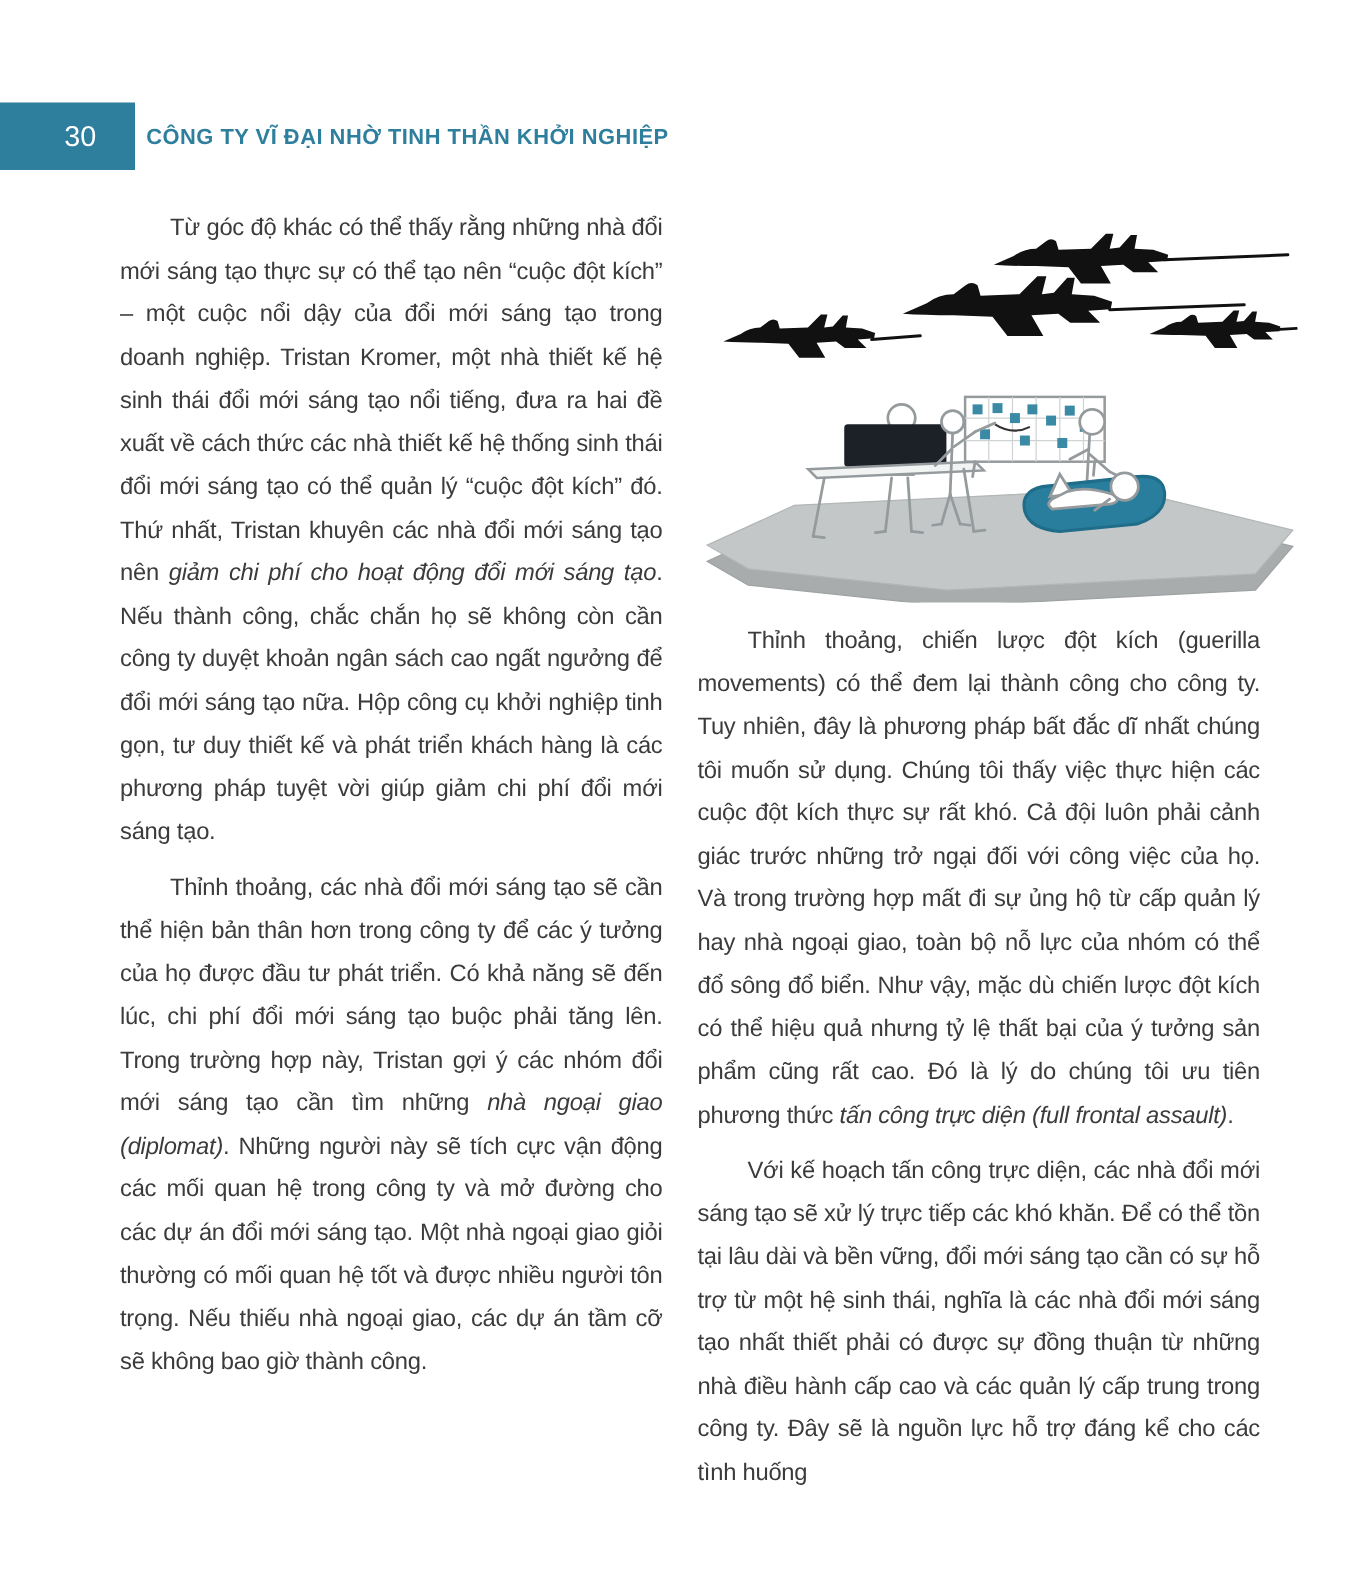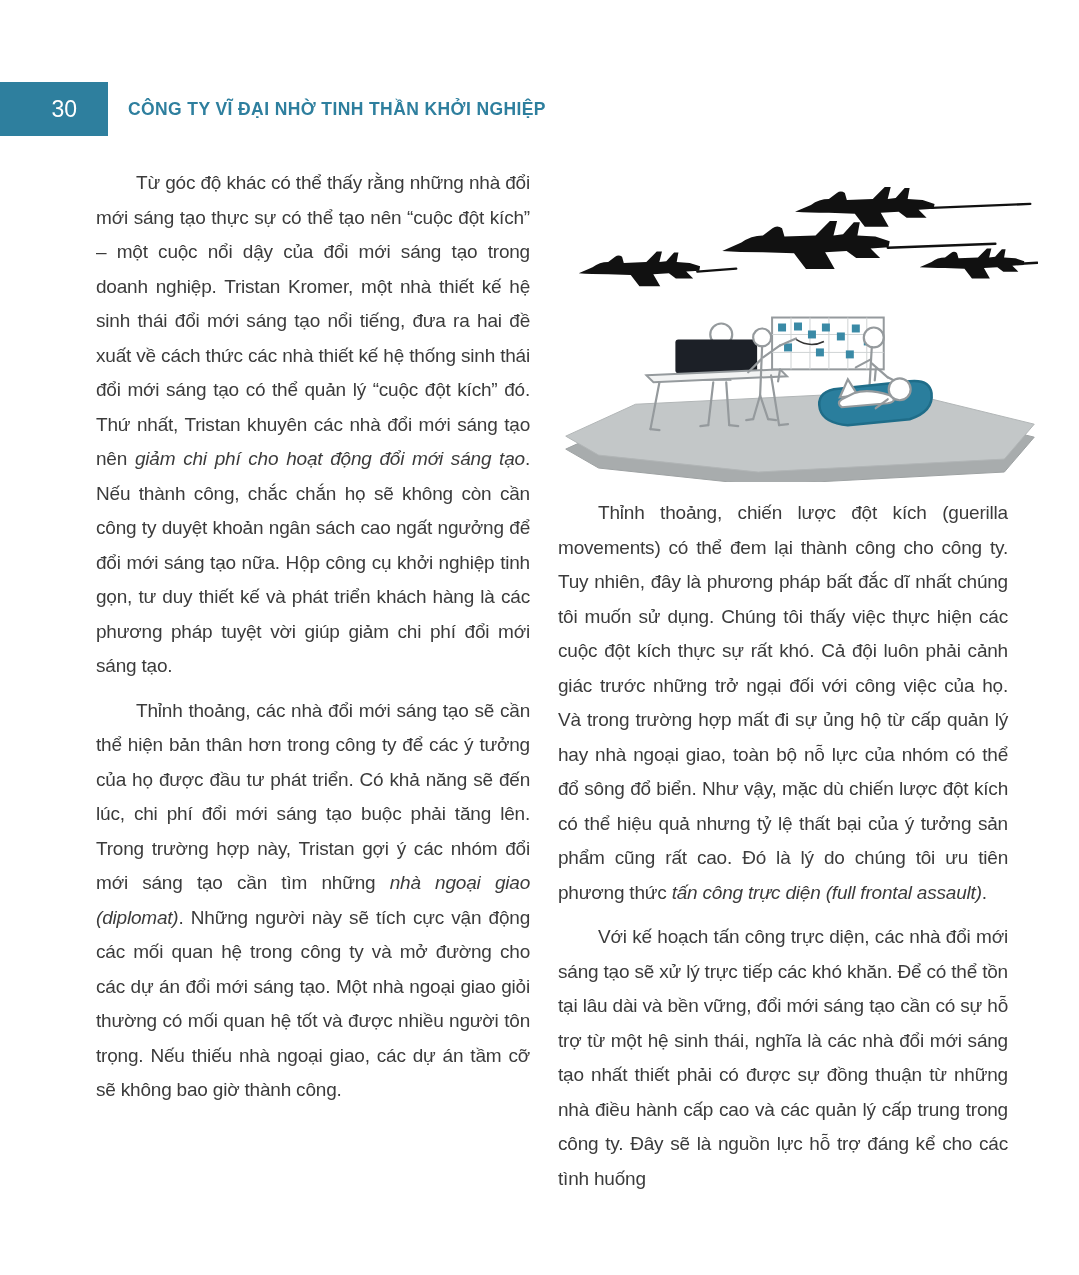--- a/index.html
+++ b/index.html
@@ -14,21 +14,21 @@
     overflow:hidden;
   }
   .page{position:absolute;inset:0;}
   .pagenum-block{
     position:absolute;left:0;top:82px;width:108px;height:54px;
     background:var(--accent);color:#ffffff;
     display:flex;align-items:center;justify-content:flex-end;
     padding-right:31px;box-sizing:border-box;font-size:23px;
   }
   .running-title{
-    position:absolute;left:128px;top:82px;height:54px;margin:0;
+    position:absolute;left:117px;top:82px;height:54px;margin:0;
     display:flex;align-items:center;color:var(--accent);
     font-size:17.5px;font-weight:bold;letter-spacing:.4px;
   }
   .content{position:absolute;left:96px;top:166px;width:912px;display:flex;gap:28px;}
   .col-left{width:434px;}
   .col-right{width:450px;}
   .para{font-size:19px;line-height:34.5px;text-align:justify;margin:0 0 10px;letter-spacing:-0.2px;}
   .para.indent{text-indent:40px;}
   .para em{font-style:italic;}
   .illustration{width:480px;height:314px;margin:2px -30px 14px 0;}

